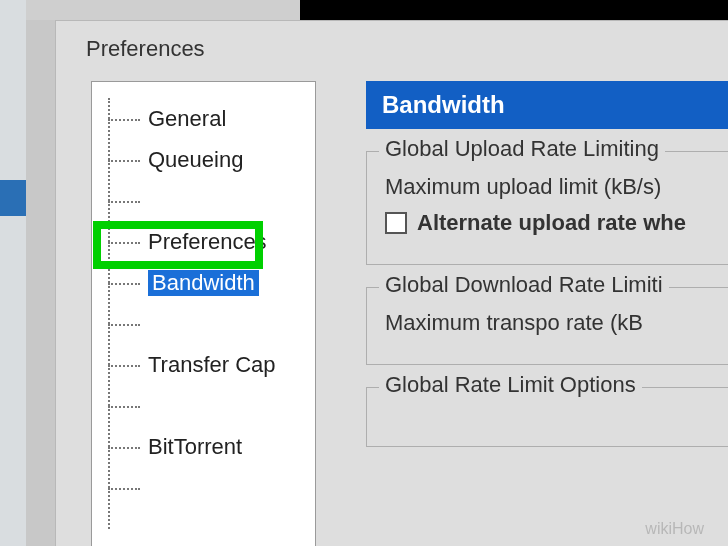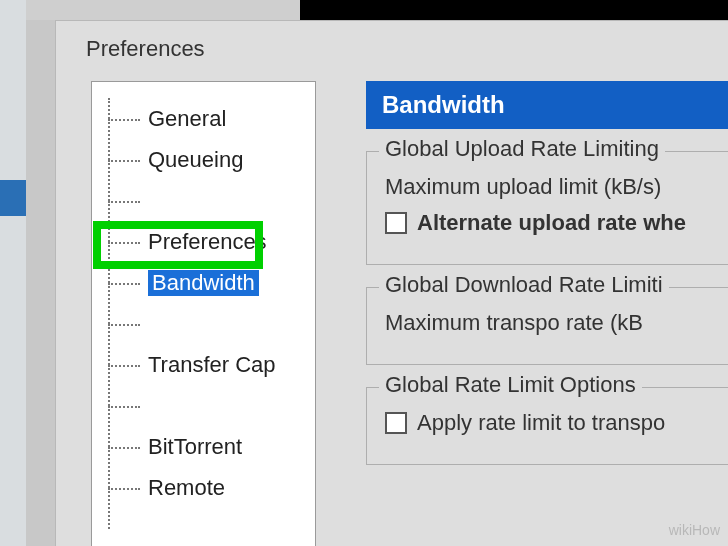--- a/index.html
+++ b/index.html
@@ -122,22 +122,22 @@
     width: 22px; height: 22px;
     border: 2px solid #555;
     background: #fff;
     margin-right: 10px;
     flex-shrink: 0;
     cursor: pointer;
   }
 
   .watermark {
     position: absolute;
-    right: 8px; bottom: 8px;
-    font-size: 14px; color: #999;
+    right: 24px; bottom: 8px;
+    font-size: 16px; color: #999;
     text-align: right;
     line-height: 1.1;
     opacity: 0.55;
     pointer-events: none;
   }
 </style>
 </head>
 <body>
 
 <div class="app-bg"></div>
@@ -188,21 +188,20 @@
         <span class="dotline-h"></span>
     </div>
     <div class="tree-item">
       <span class="dotline-v"></span>
         <span class="dotline-h"></span>
       <span class="label">BitTorrent</span>
     </div>
     <div class="tree-item">
       <span class="dotline-v"></span>
         <span class="dotline-h"></span>
-      <span class="label">Remote</span>
     </div>
     <div class="tree-item">
       <span class="dotline-v"></span>
 
     </div>
   </div>
 
   <div class="green-box"></div>
 
   <div class="content-panel">
@@ -217,21 +216,17 @@
       </div>
     </div>
 
     <div class="groupbox">
       <div class="legend">Global Download Rate Limiti</div>
       <div class="field-row">Maximum transpo rate (kB</div>
     </div>
 
     <div class="groupbox">
       <div class="legend">Global Rate Limit Options</div>
-      <div class="field-row">
-        <span class="chk"></span>
-        <span>Apply rate limit to transpo</span>
-      </div>
     </div>
   </div>
 </div>
 
 <div class="watermark">wikiHow</div>
 
 </body></html>

